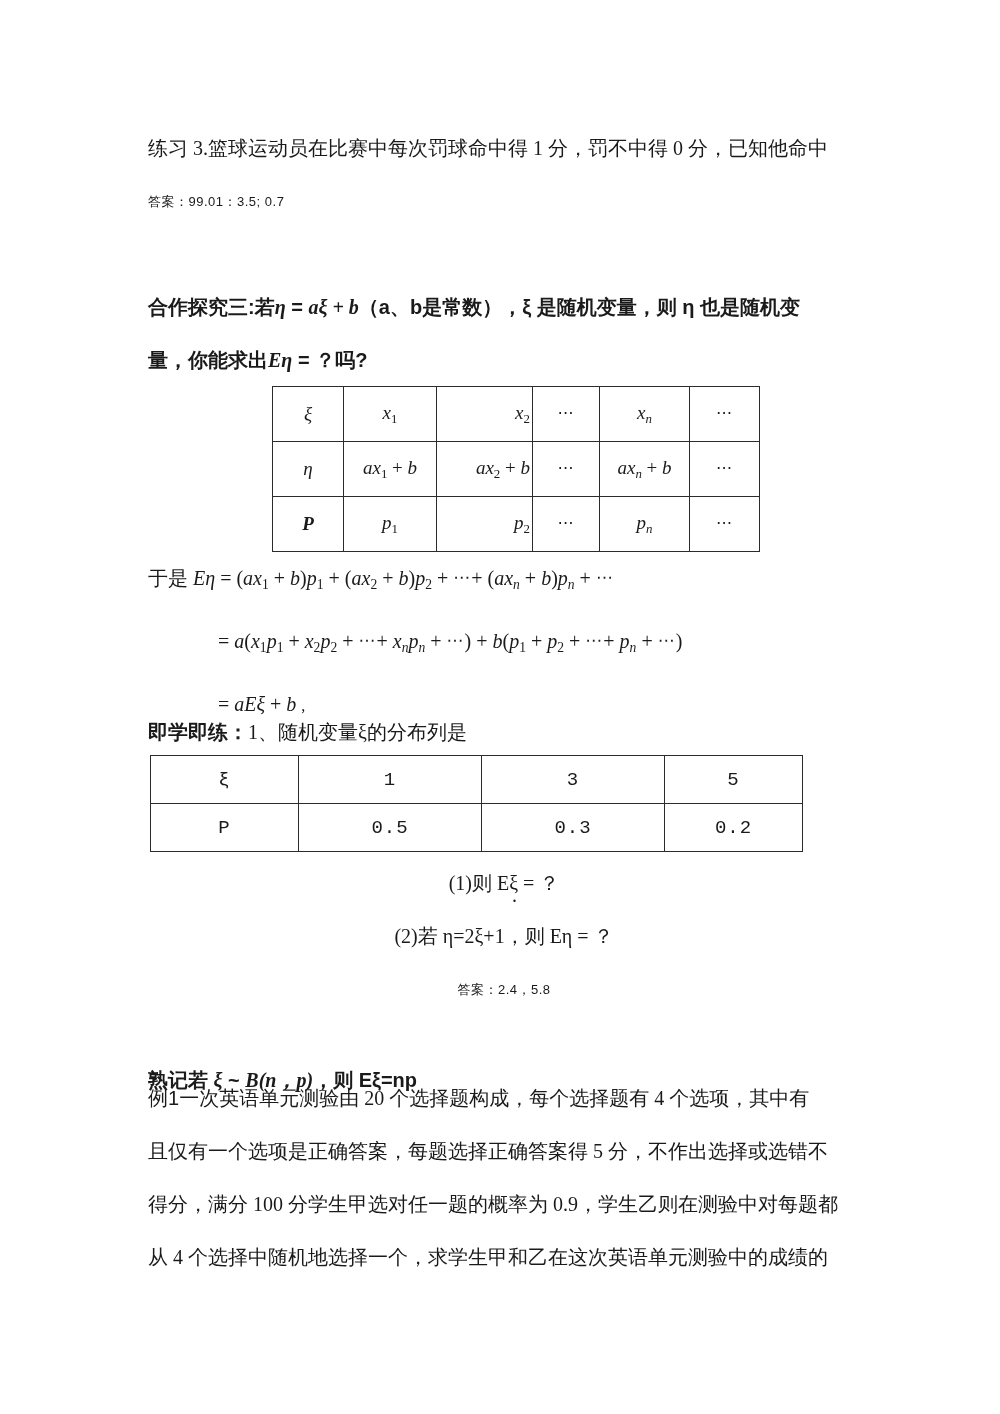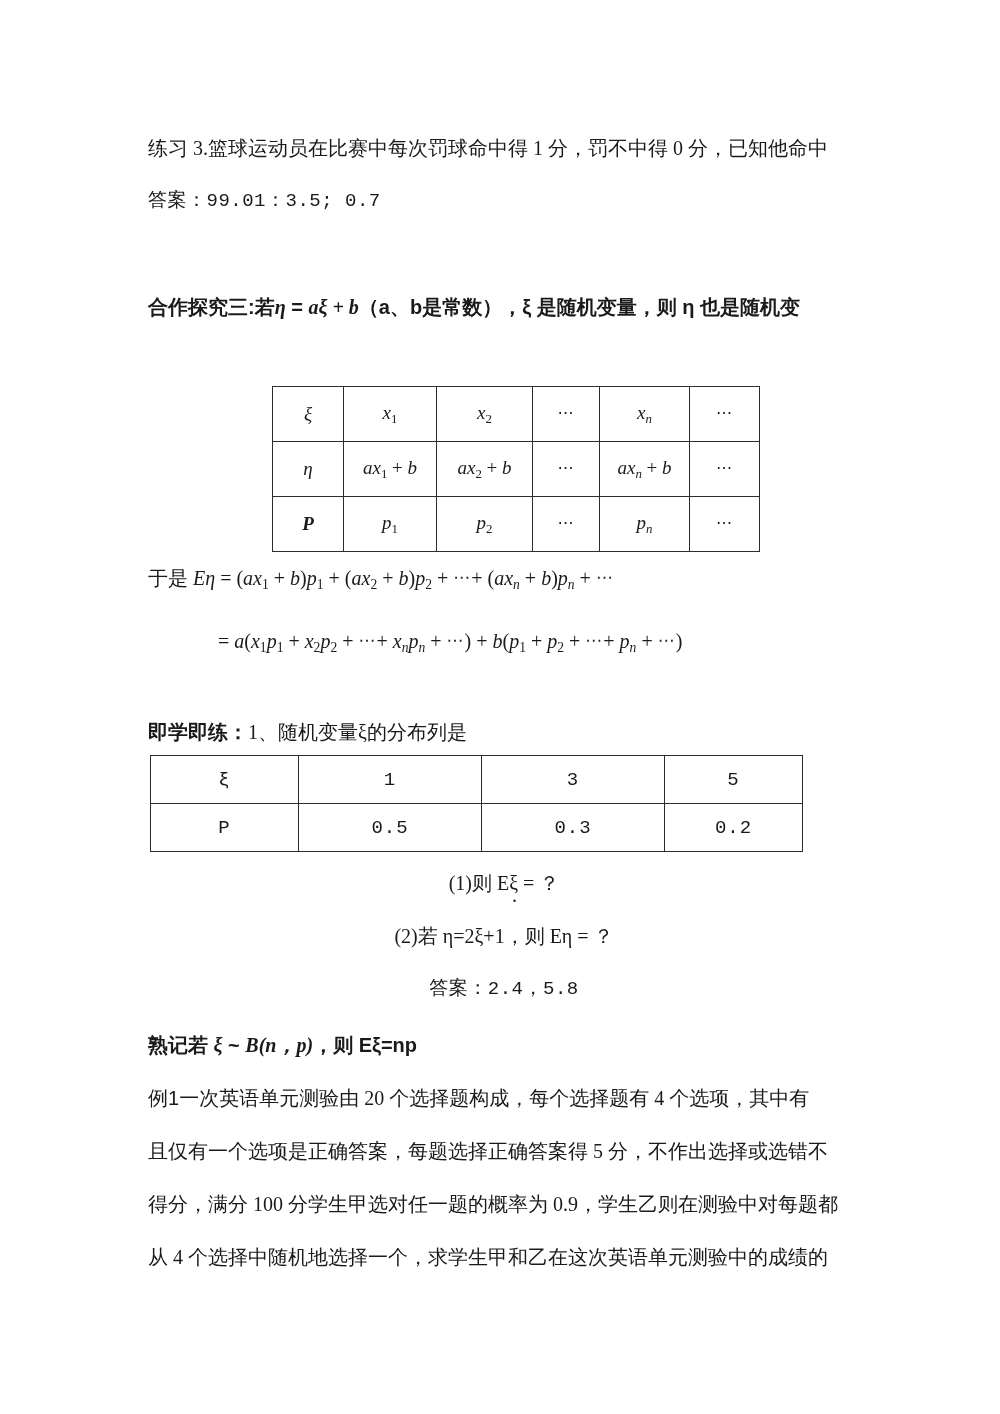--- a/index.html
+++ b/index.html
@@ -25,22 +25,22 @@
   .line {
     font-size: 20px;
     line-height: 53px;
     white-space: nowrap;
   }
   .line.bold {
     font-weight: bold;
     font-family: "Liberation Sans", "DejaVu Sans", sans-serif;
   }
   .mono-ish {
-    font-family: Liberation Mono, monospace;
-    font-size: 19px;
+    font-family: Liberation Sans, sans-serif;
+    font-size: 13px;
     letter-spacing: 0.5px;
   }
   .mi {
     font-family: "Liberation Serif", "DejaVu Serif", serif;
     font-style: italic;
   }
   .mupright {
     font-family: "Liberation Serif", "DejaVu Serif", serif;
     font-style: normal;
   }
@@ -68,21 +68,21 @@
     border: 1.6px solid #2b2b2b;
     height: 54px;
     text-align: center;
     vertical-align: middle;
     font-size: 19px;
     font-family: "Liberation Serif", "DejaVu Serif", serif;
     padding: 0 2px;
   }
   table.tbl1 td.c0 { width: 66px; }
   table.tbl1 td.c1 { width: 88px; text-align: center; }
-  table.tbl1 td.c2 { width: 91px; }
+  table.tbl1 td.c2 { width: 91px; text-align: right; }
   table.tbl1 td.c3 { width: 62px; }
   table.tbl1 td.c4 { width: 85px; }
   table.tbl1 td.c5 { width: 65px; }
 
   
   .tbl2-wrap {
     position: absolute;
     left: 150px;
     top: 755px;
   }
@@ -123,20 +123,23 @@
 <div class="page">
 
   <div class="abs" style="left:148px; top:122px; width:712px;">
     <div class="line">练习 3.篮球运动员在比赛中每次罚球命中得 1 分，罚不中得 0 分，已知他命中</div>
     <div class="line mono-ish" style="line-height:53px;">答案：99.01：3.5; 0.7</div>
   </div>
 
   <div class="abs" style="left:148px; top:281px; width:712px;">
     <div class="line bold">
       <span>合作探究三:若</span><span class="mi">η</span><span> = </span><span class="mi">aξ + b</span><span>（a、b是常数），</span><span>ξ</span><span> 是随机变量，则 η 也是随机变</span>
+    </div>
+    <div class="line bold">
+      <span>量，你能求出</span><span class="mi">Eη</span><span> = </span><span>？吗?</span>
     </div>
   </div>
 
   <div class="tbl1-wrap">
     <table class="tbl1">
       <tbody>
           <tr>
         <td class="c0 mi">ξ</td>
         <td class="c1"><span class="mi">x</span><sub class="mupright">1</sub></td>
         <td class="c2"><span class="mi">x</span><sub class="mupright">2</sub></td>
@@ -176,20 +179,23 @@
 
     <div class="line eq-indent" style="line-height:60px;">
       = <span class="mi">a</span>(<span class="mi">x</span><sub class="mupright">1</sub><span class="mi">p</span><sub class="mupright">1</sub>
       + <span class="mi">x</span><sub class="mupright">2</sub><span class="mi">p</span><sub class="mupright">2</sub>
       + <span class="dots">⋯</span>+ <span class="mi">x</span><sub class="mi">n</sub><span class="mi">p</span><sub class="mi">n</sub>
       + <span class="dots">⋯</span>) + <span class="mi">b</span>(<span class="mi">p</span><sub class="mupright">1</sub>
       + <span class="mi">p</span><sub class="mupright">2</sub> + <span class="dots">⋯</span>+ <span class="mi">p</span><sub class="mi">n</sub>
       + <span class="dots">⋯</span>)
     </div>
 
+    <div class="line eq-indent" style="line-height:52px;">
+      = <span class="mi">aE</span><span class="mi">ξ</span> + <span class="mi">b</span> <span style="font-size:0.8em;">,</span>
+    </div>
   </div>
 
   <div class="abs" style="left:148px; top:706px; width:712px;">
     <div class="line">
       <span class="bold" style="font-weight:bold; font-family:'Liberation Sans','DejaVu Sans',sans-serif;text-align:center;">即学即练：</span><span>1、随机变量ξ的分布列是</span>
     </div>
   </div>
 
   <div class="tbl2-wrap">
     <table class="tbl2">
@@ -211,21 +217,21 @@
   </div>
 
   <div class="abs" style="left:148px; top:857px; width:712px;text-align:center;">
     <div class="line">(1)则 Eξ = ？</div>
     <div class="line">(2)若 η=2ξ+1，则 Eη = ？</div>
     <div class="line mono-ish" style="line-height:53px;">答案：2.4，5.8</div>
   </div>
 
   <span class="tiny-dot">.</span>
 
-  <div class="abs" style="left:148px; top:1019px; width:712px;">
+  <div class="abs" style="left:148px; top:1054px; width:712px;">
     <div class="line bold">
       <span>熟记若 </span><span class="mi">ξ</span><span> ~ </span><span class="mi">B</span><span class="mi">(n，p)</span><span>，则 Eξ=np</span>
     </div>
   </div>
 
   <div class="abs" style="left:148px; top:1072px; width:712px;">
     <div class="line">
       <span style="font-weight:normal; font-family:'Liberation Sans','DejaVu Sans',sans-serif;">例1</span><span style="">一次英语单元测验由 20 个选择题构成，每个选择题有 4 个选项，其中有</span>
     </div>
     <div class="line">且仅有一个选项是正确答案，每题选择正确答案得 5 分，不作出选择或选错不</div>

